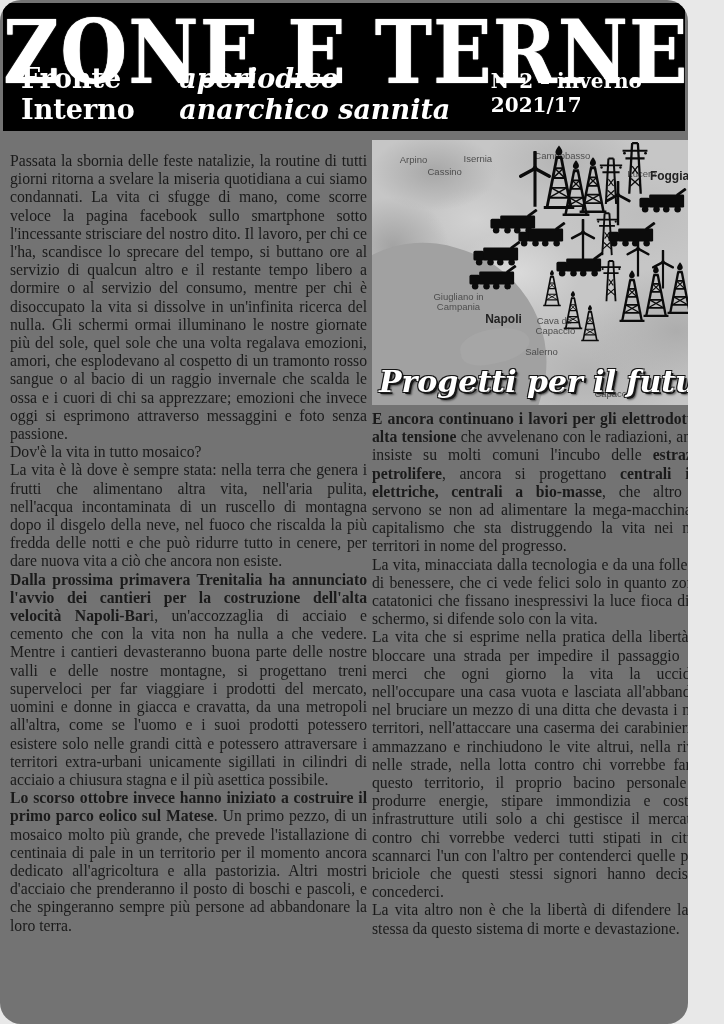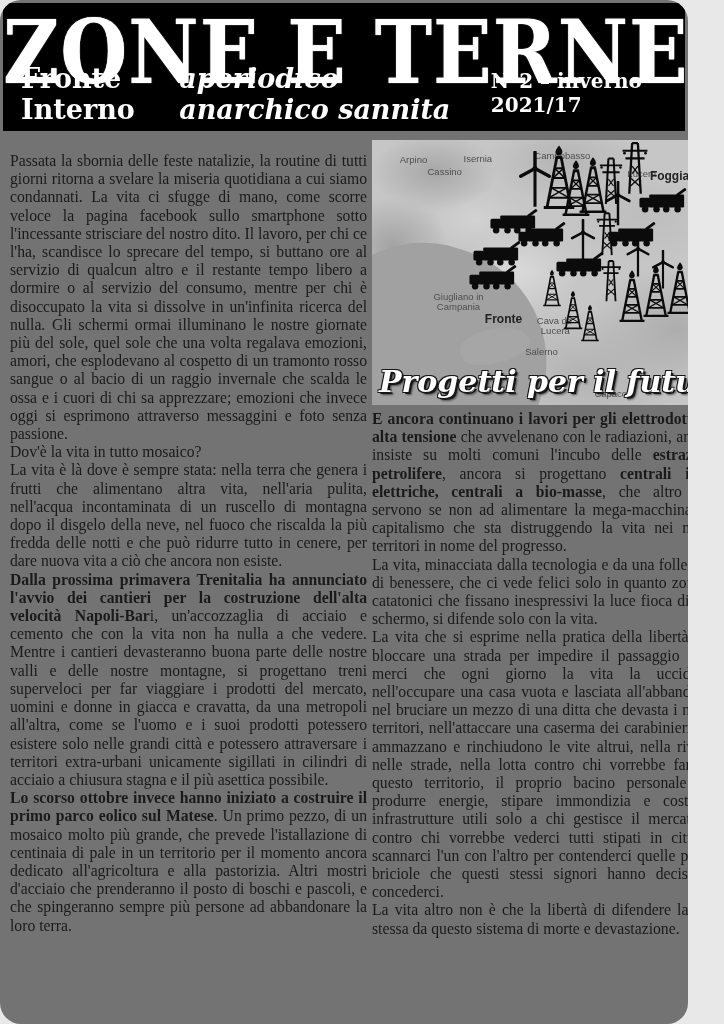--- a/index.html
+++ b/index.html
@@ -82,23 +82,23 @@
       <div class="gulf"></div>
       <div id="map-layers">
           <span class="map-label" style="left: 12%; top: 5%; margin-top: 7px;">Arpino</span>
           <span class="map-label" style="left: 28%; top: 7%; margin-left: 9px;">Isernia</span>
           <span class="map-label" style="left: 21%; top: 12%;">Cassino</span>
           <span class="map-label" style="left: 55%; top: 6%;">Campobasso</span>
           <span class="map-label" style="left: 78%; top: 13%;">Lucera</span>
           <span class="map-label bold" style="left: 86%; top: 14%;">Foggia</span>
           <span class="map-label" style="left: 25%; top: 61%; text-align: center;">Giugliano in
 Campania</span>
-          <span class="map-label bold" style="left: 38%; top: 68%;">Fronte</span>
+          <span class="map-label bold" style="left: 38%; top: 68%;">Napoli</span>
           <span class="map-label" style="left: 53%; top: 70%;">Cava de'
-Lucera</span>
+Capaccio</span>
           <span class="map-label" style="left: 49%; top: 80%;">Salerno</span>
           <span class="map-label" style="left: 70%; top: 96%;">Capaccio</span>
           <span class="marker" style="left: 47%; top: 15%;">
             <svg width="38.28" height="58" viewBox="0 0 40 60">
      <line x1="20" y1="18" x2="20" y2="58" stroke="#0b0b0b" stroke-width="3.2"></line>
      <line x1="20" y1="18" x2="20" y2="1" stroke="#0b0b0b" stroke-width="3.6" stroke-linecap="round"></line>
      <line x1="20" y1="18" x2="35" y2="26" stroke="#0b0b0b" stroke-width="3.6" stroke-linecap="round"></line>
      <line x1="20" y1="18" x2="5" y2="26" stroke="#0b0b0b" stroke-width="3.6" stroke-linecap="round"></line>
      <circle cx="20" cy="18" r="2.6" fill="#0b0b0b"></circle>
             </svg>

